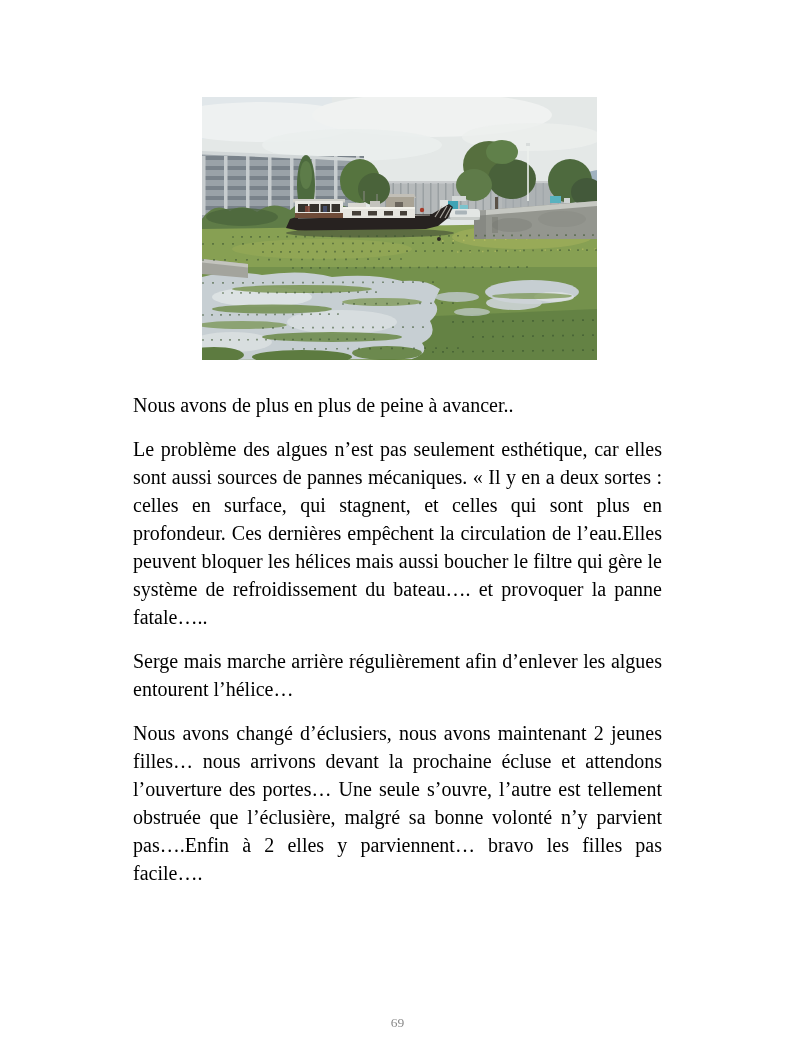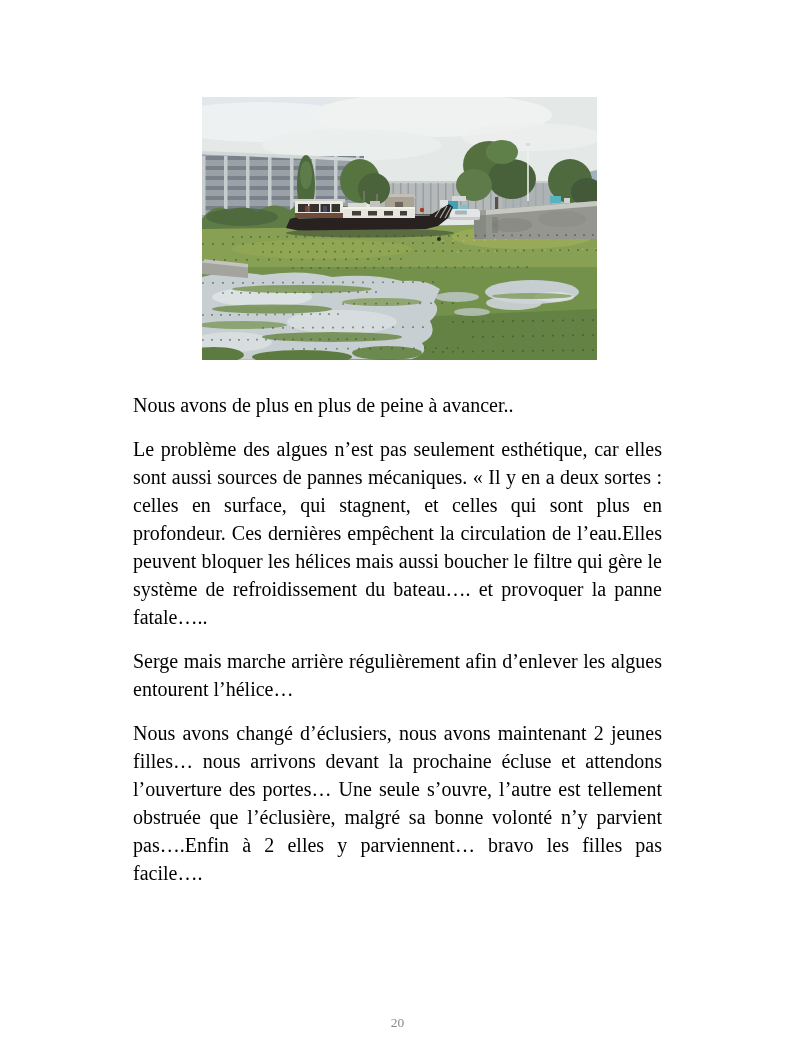--- a/index.html
+++ b/index.html
@@ -201,15 +201,15 @@
     </svg>
   </div>
 
   <div class="textblock">
     <p>Nous avons de plus en plus de peine à avancer..</p>
     <p>Le problème des algues n’est pas seulement esthétique, car elles sont aussi sources de pannes mécaniques. « Il y en a deux sortes : celles en surface, qui stagnent, et celles qui sont plus en profondeur. Ces dernières empêchent la circulation de l’eau.Elles peuvent bloquer les hélices mais aussi boucher le filtre qui gère le système de refroidissement du bateau…. et provoquer la panne fatale…..</p>
     <p>Serge mais marche arrière régulièrement afin d’enlever les algues entourent l’hélice…</p>
     <p>Nous avons changé d’éclusiers, nous avons maintenant 2 jeunes filles… nous arrivons devant la prochaine écluse et attendons l’ouverture des portes… Une seule s’ouvre, l’autre est tellement obstruée que l’éclusière, malgré sa bonne volonté n’y parvient pas….Enfin à 2 elles y parviennent… bravo les filles pas facile….</p>
   </div>
 
-  <div class="pagenum">20</div>
+  <div class="pagenum">69</div>
 
 </div>
 
 </body></html>

